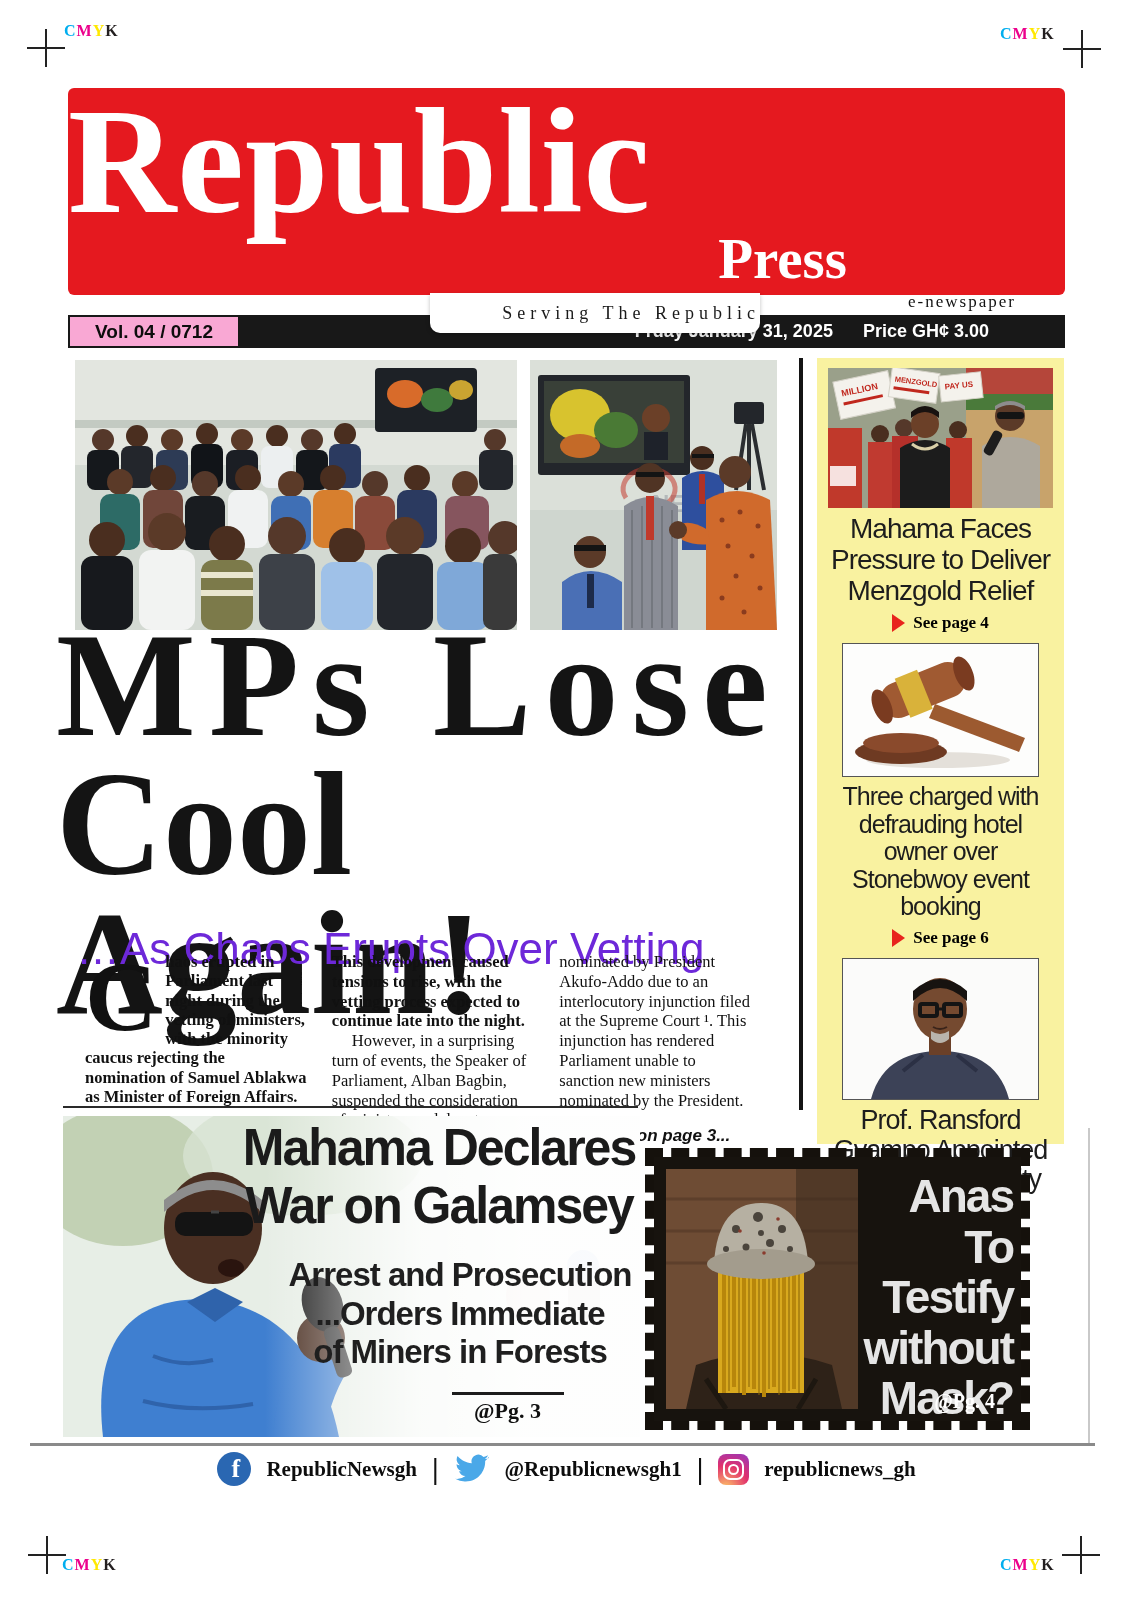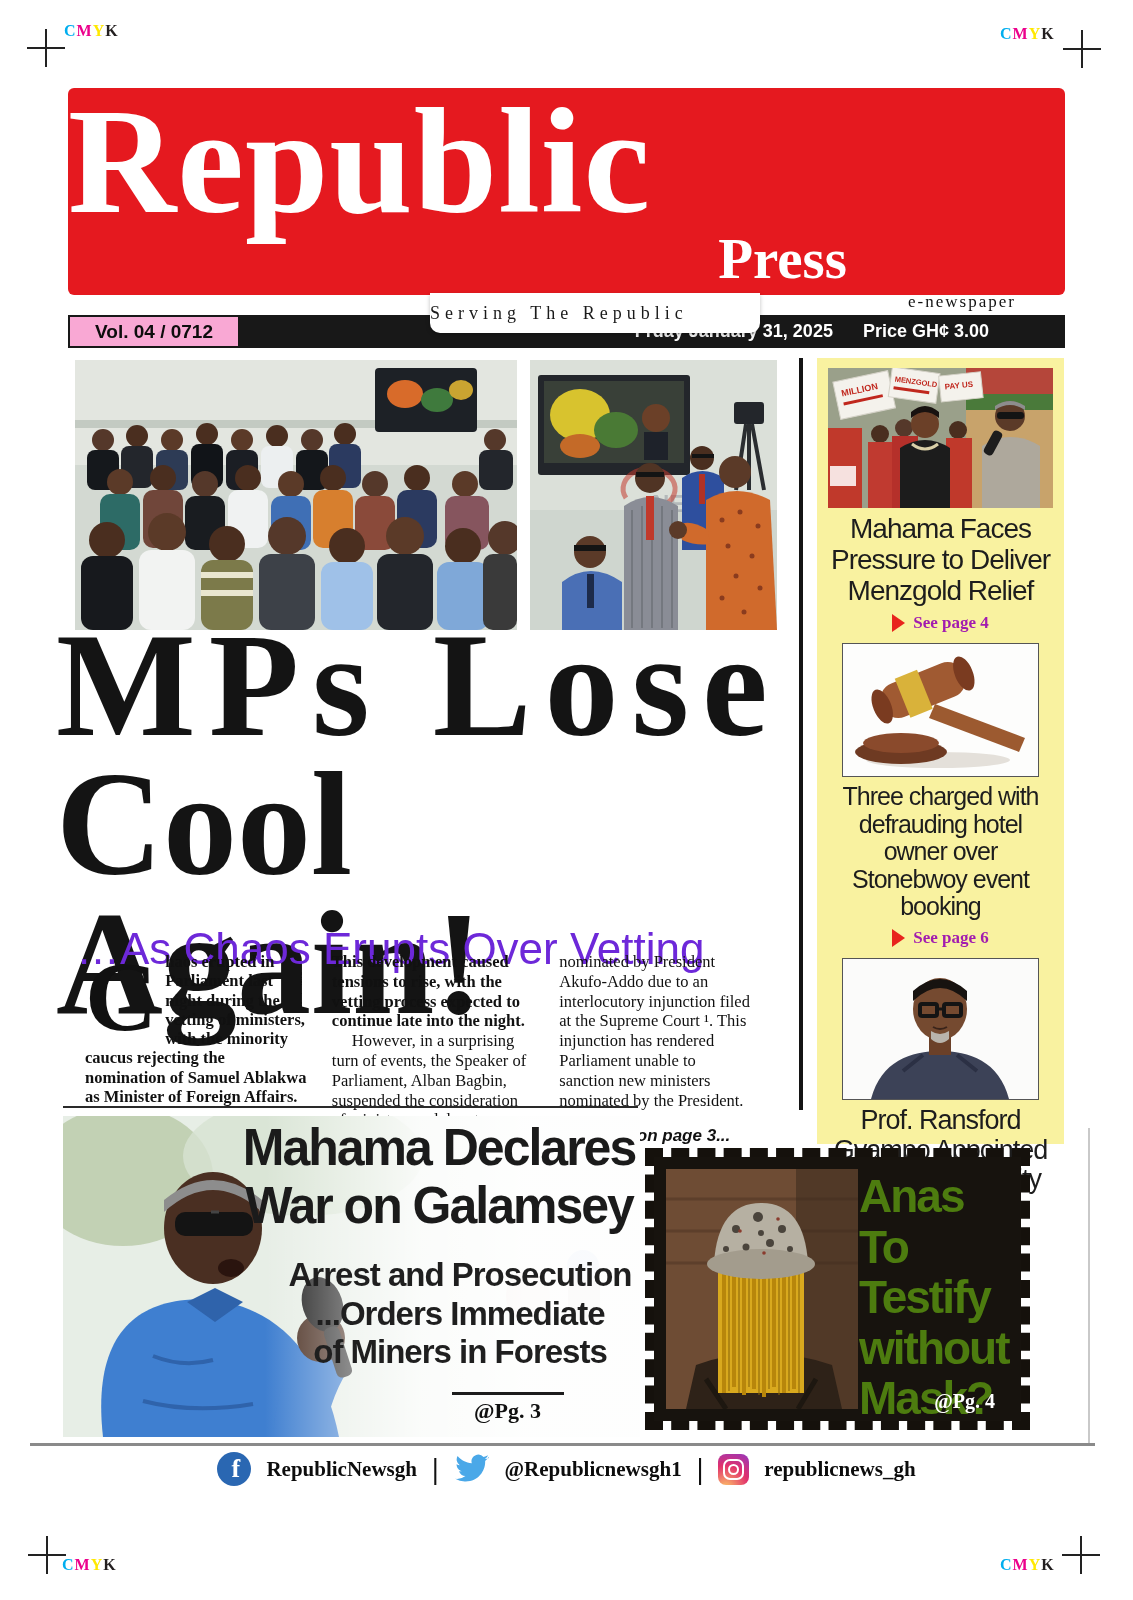--- a/index.html
+++ b/index.html
@@ -12,21 +12,21 @@
                linear-gradient(#222,#222) center/2px 100% no-repeat;}
   .cmyk{font:bold 16px "Liberation Serif",serif;letter-spacing:1px;text-align:right;}
   .cmyk .c{color:#00aeef}.cmyk .m{color:#ec008c}.cmyk .y{color:#ffe800}.cmyk .k{color:#231f20}
   
   .mast{left:68px;top:88px;width:997px;height:207px;background:#e5191f;border-radius:6px;}
   .mast-title{left:0;right:0;top:-2px;color:#fff;
     font:bold 150px "Liberation Serif",serif;letter-spacing:1px;line-height:1;}
   .mast-sub{right:218px;top:138px;color:#fff;font:bold 57px "Liberation Serif",serif;}
   .tagline-tab{left:430px;top:293px;width:330px;height:40px;background:#fff;
     border-radius:0 0 10px 10px;box-shadow:0 2px 4px rgba(0,0,0,.25);
-    display:flex;align-items:center;justify-content:flex-start;z-index:3;}
+    display:flex;align-items:center;justify-content:flex-end;z-index:3;}
   .tagline{font:18px "Liberation Serif",serif;letter-spacing:5px;color:#1a1a1a;}
   .enews{left:908px;top:292px;font:17px "Liberation Serif",serif;letter-spacing:2px;color:#111;}
   .datebar{left:68px;top:315px;width:997px;height:33px;background:#181818;z-index:2;}
   .volbox{left:2px;top:2px;width:168px;height:29px;background:#f9a8d4;
     display:flex;align-items:center;justify-content:center;
     font:bold 19px "Liberation Sans",sans-serif;color:#0d0d0d;position:absolute;}
   .dateprice{position:absolute;right:76px;top:0;height:33px;display:flex;align-items:center;gap:30px;
     font:bold 18px "Liberation Sans",sans-serif;color:#fff;}
   
   .photo{overflow:hidden;background:#ccc;}
@@ -55,39 +55,39 @@
   .side-panel{left:817px;top:358px;width:247px;height:786px;background:#f9f2a0;}
   .side-item{text-align:center;}
   .side-photo{margin:10px auto 0;}
   .side-hl{margin:6px 8px 0;font:28px "Liberation Sans",sans-serif;color:#1d1d1d;
     line-height:1.1;letter-spacing:-1px;}
   .side-hl.sm{font-size:25px;}
   .side-hl.md{font-size:27px;}
   .seepage{display:flex;align-items:center;justify-content:center;gap:8px;margin-top:7px;cursor:pointer;}
   .tri{width:0;height:0;border-left:13px solid #e8241c;border-top:9px solid transparent;
     border-bottom:9px solid transparent;}
-  .seepage span{font:bold 17px "Liberation Serif",serif;color:#a21caf;text-align:center;}
+  .seepage span{font:bold 17px "Liberation Serif",serif;color:#000000;text-align:center;}
   .framed{border:1px solid #555;background:#fff;}
   
   .gal-photo{left:63px;top:1116px;width:577px;height:321px;}
   .gal-photo::after{content:"";position:absolute;inset:0;
     background:linear-gradient(90deg,rgba(255,255,255,0) 35%,rgba(255,255,255,.82) 62%,rgba(255,255,255,.95) 80%);}
   .gal-hl{left:238px;top:1120px;width:402px;text-align:center;z-index:2;
     font:bold 50px "Liberation Sans",sans-serif;letter-spacing:-2px;line-height:1.12;
     color:#1b1b1b;transform:scaleY(1.04);}
   .gal-sub{left:280px;top:1256px;width:360px;text-align:center;z-index:2;
     font:bold 33px "Liberation Sans",sans-serif;letter-spacing:-1px;line-height:1.17;color:#1f1f1f;}
   .gal-rule{left:452px;top:1392px;width:112px;height:3px;background:#1c1c1c;z-index:2;}
   .gal-pg{left:430px;top:1398px;width:155px;text-align:center;z-index:2;
     font:bold 22px "Liberation Serif",serif;color:#101010;}
   
   .anas{left:645px;top:1148px;width:385px;height:282px;box-sizing:border-box;
     border:9px dashed #15110c;background:#17130e;background-clip:padding-box;}
   .anas-photo{position:absolute;left:12px;top:12px;width:192px;height:240px;overflow:hidden;}
-  .anas-hl{position:absolute;left:205px;right:8px;top:14px;text-align:left;color:#4d7c0f;
+  .anas-hl{position:absolute;left:196px;right:8px;top:14px;text-align:right;color:#e5e5e5;
     font:bold 46px "Liberation Sans",sans-serif;letter-spacing:-2px;line-height:1.1;}
   .anas-pg{position:absolute;right:26px;bottom:8px;color:#fff;
     font:bold 20px "Liberation Serif",serif;}
   .right-thin{left:1088px;top:1128px;width:2px;height:318px;background:#c9c9c9;}
   
   .foot-rule{left:30px;top:1443px;width:1065px;height:3px;background:#8a8a8a;}
   .social{left:0;top:1452px;width:1133px;display:flex;align-items:center;justify-content:center;gap:15px;}
   .social .handle{font:bold 21px "Liberation Serif",serif;color:#0d0d0d;cursor:pointer;}
   .sep{font:bold 30px "Liberation Serif",serif;color:#111;line-height:1;}
   .fb{width:34px;height:34px;border-radius:50%;background:#2a67b2;position:relative;}

